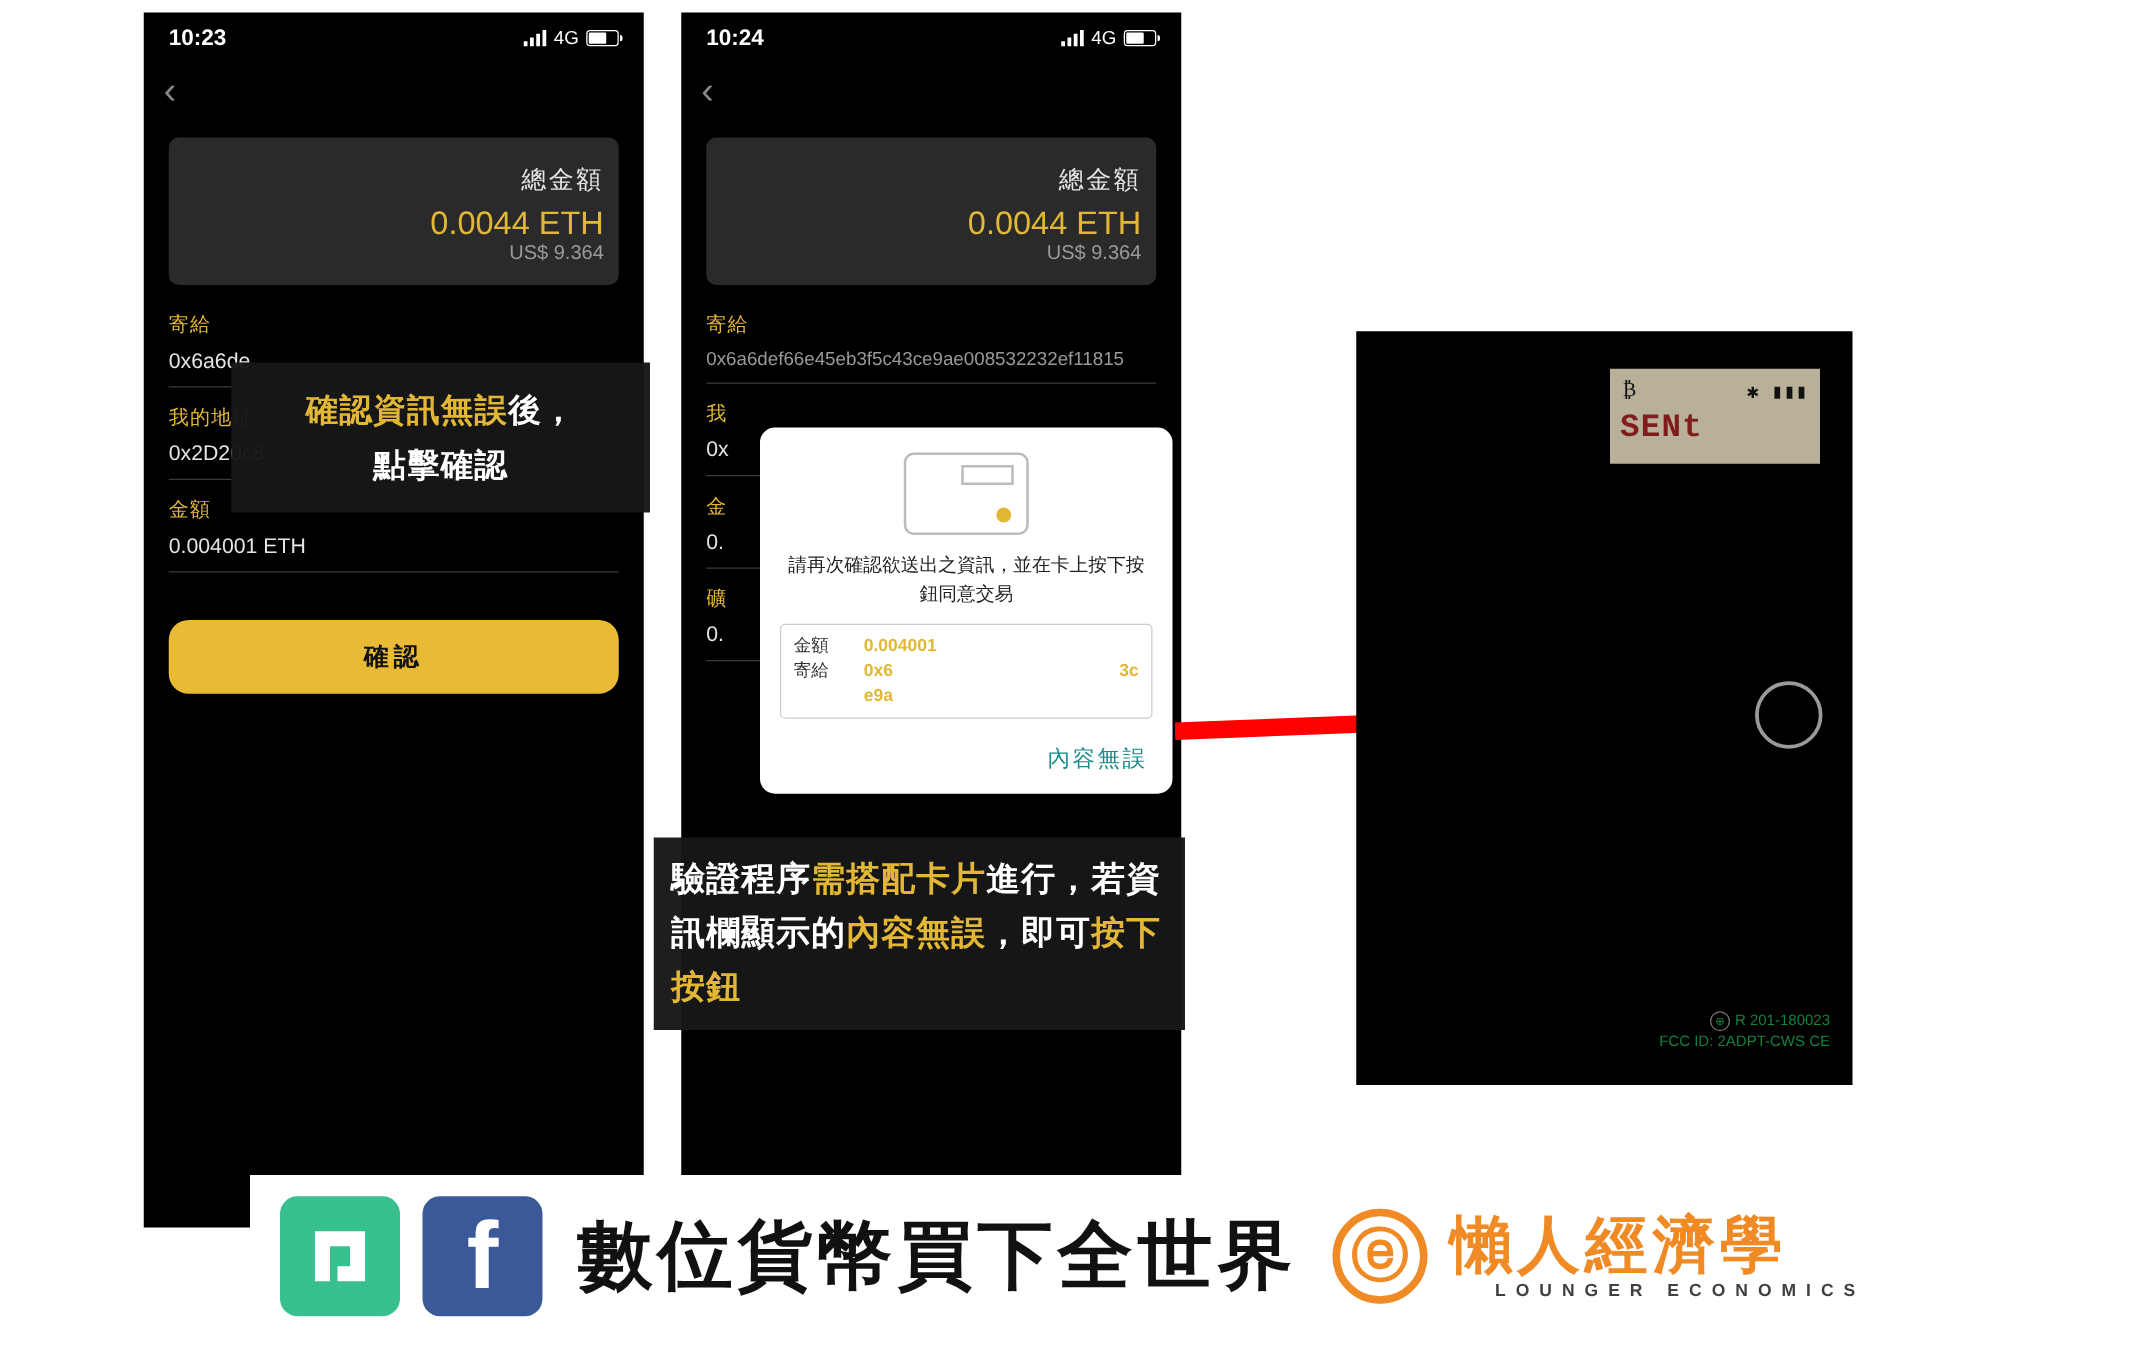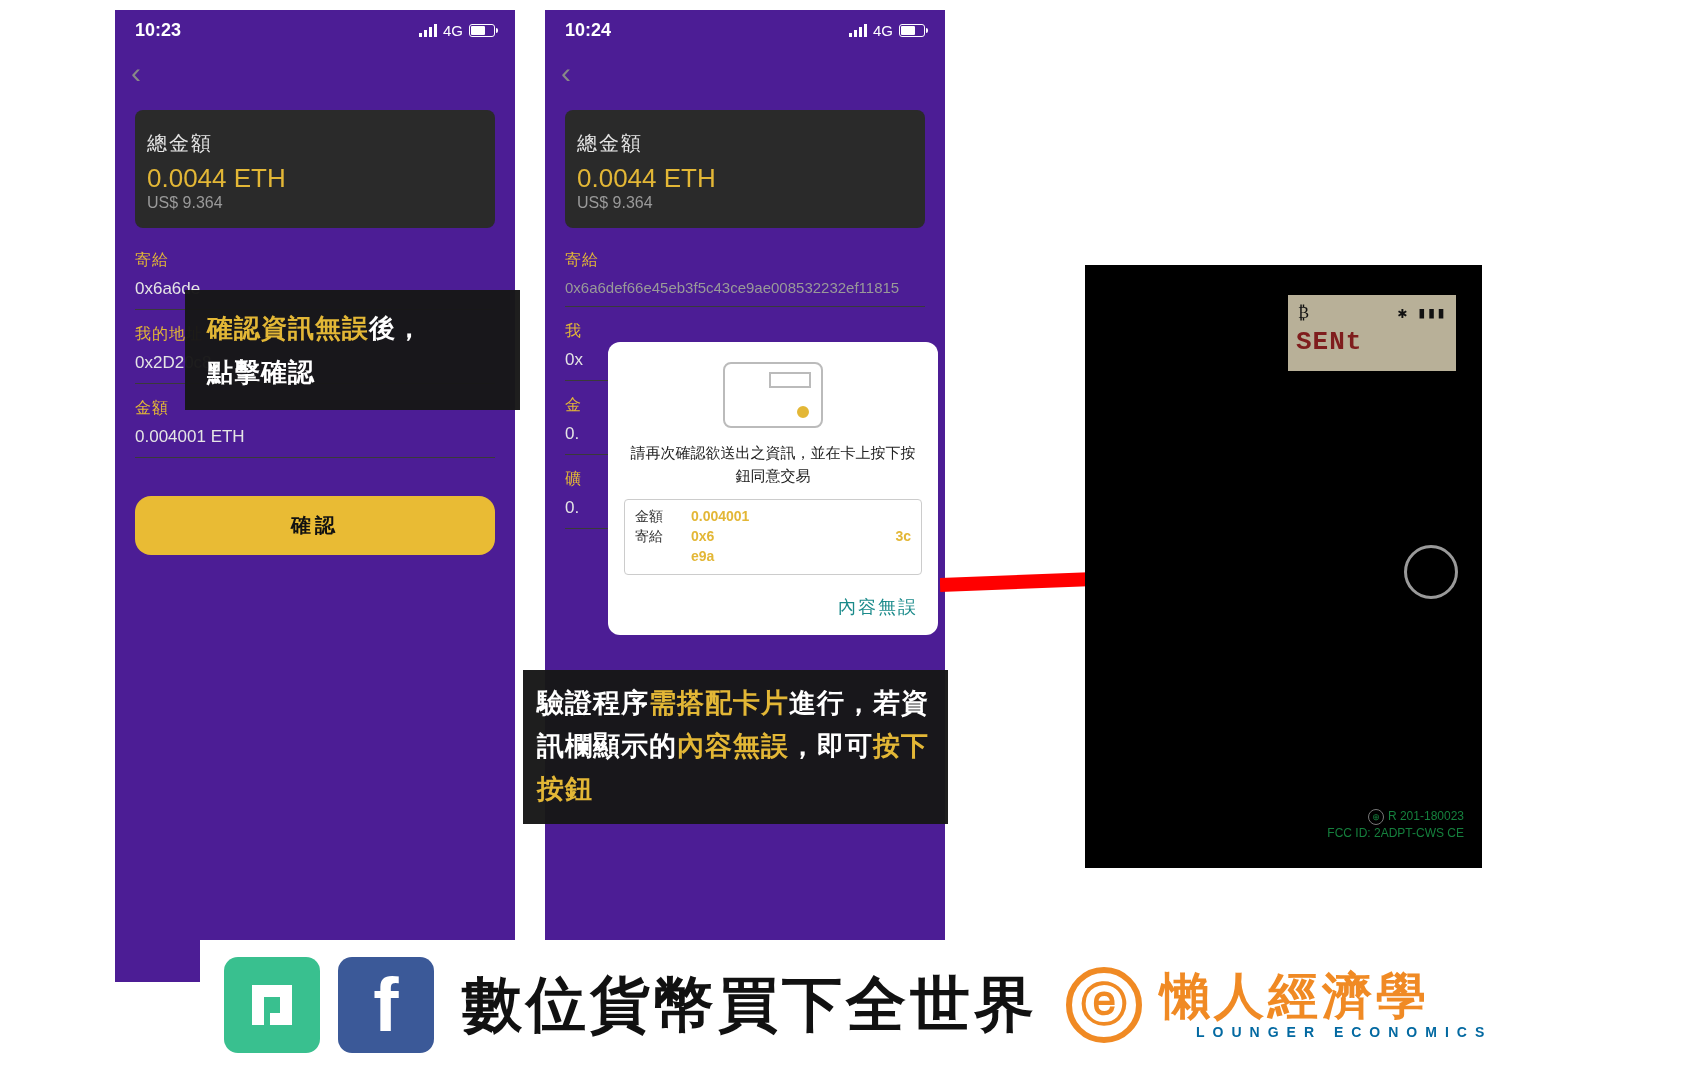--- a/index.html
+++ b/index.html
@@ -8,21 +8,21 @@
     font-family: -apple-system, BlinkMacSystemFont, "PingFang TC", "Microsoft JhengHei", sans-serif;
     width: 1705px;
     height: 1080px;
     position: relative;
     overflow: hidden;
   }
   .phone {
     position: absolute;
     width: 400px;
     height: 972px;
-    background: #4c1d95;
+    background: #000000;
     overflow: visible;
   }
   .phone.one { left: 115px; top: 10px; }
   .phone.two { left: 545px; top: 10px; }
 
   
   .statusbar {
     height: 40px;
     display: flex;
     align-items: center;
@@ -50,21 +50,21 @@
     font-size: 30px;
     padding: 8px 16px;
     line-height: 1;
   }
 
   .total-card {
     margin: 14px 20px 4px;
     background: #2a2a2a;
     border-radius: 8px;
     padding: 20px 12px 16px;
-    text-align: left;
+    text-align: right;
   }
   .total-card .title { color: #e5e5e5; font-size: 20px; margin-bottom: 6px; letter-spacing: 2px; }
   .total-card .amount { color: #e3b736; font-size: 26px; font-weight: 500; margin-bottom: 0; }
   .total-card .fiat { color: #9a9a9a; font-size: 16px; }
 
   .field-list { margin-top: 8px; padding: 0 20px; }
   .field-row { padding: 14px 0 10px; border-bottom: 1px solid #3a3a3a; }
   .field-label { color: #e3b736; font-size: 16px; margin-bottom: 8px; letter-spacing: 1px; }
   .field-value { color: #e5e5e5; font-size: 17px; word-break: break-all; }
 
@@ -85,21 +85,21 @@
     position: absolute;
     background: rgba(23,23,23,0.97);
     color: #fff;
     font-size: 26px;
     padding: 16px 22px;
     font-weight: 600;
     letter-spacing: 1px;
   }
   .anno .hl { color: #e3b736; }
 
-  .anno.one-a { left: 185px; top: 290px; width: 335px; line-height: 1.7; }
+  .anno.one-a { left: 185px; top: 290px; width: 335px; line-height: 1.7; text-align: center; }
 
   .anno.two-a { left: 523px; top: 670px; width: 425px; line-height: 1.6; font-size: 27px; padding: 12px 14px;}
 
   
   .modal-wrap {
     position: absolute;
     left: 63px; top: 332px;
     width: 330px;
     background: #fff;
     border-radius: 12px;
@@ -185,21 +185,21 @@
   .logo-sq.green { background:#39c08f; }
   .logo-sq.fb { background:#3b5998; font-size:76px; line-height:1;}
   .banner-title { font-size: 60px; font-weight: 800; letter-spacing: 4px; color:#111; margin: 0 10px;}
   .logo-circle {
     width: 76px; height: 76px; border: 6px solid #f08a24; border-radius:50%;
     display:flex; align-items:center; justify-content:center;
     color:#f08a24; font-size:46px; font-weight:700;
   }
   .lounger-wrap { display:flex; flex-direction:column; line-height:1.05;}
   .lounger-cn { color:#f08a24; font-size:50px; font-weight:700; letter-spacing:4px;}
-  .lounger-en { color:#0369a1; font-size:14px; font-weight:700; letter-spacing:8px; margin-top:2px;padding-left:36px;}
+  .lounger-en { color:#404040; font-size:14px; font-weight:700; letter-spacing:8px; margin-top:2px;padding-left:36px;}
 
   
   .dim-value { color:#999; }
 </style>
 </head>
 <body>
 
 <div class="phone one">
   <div class="statusbar">
     <span>10:23</span>

